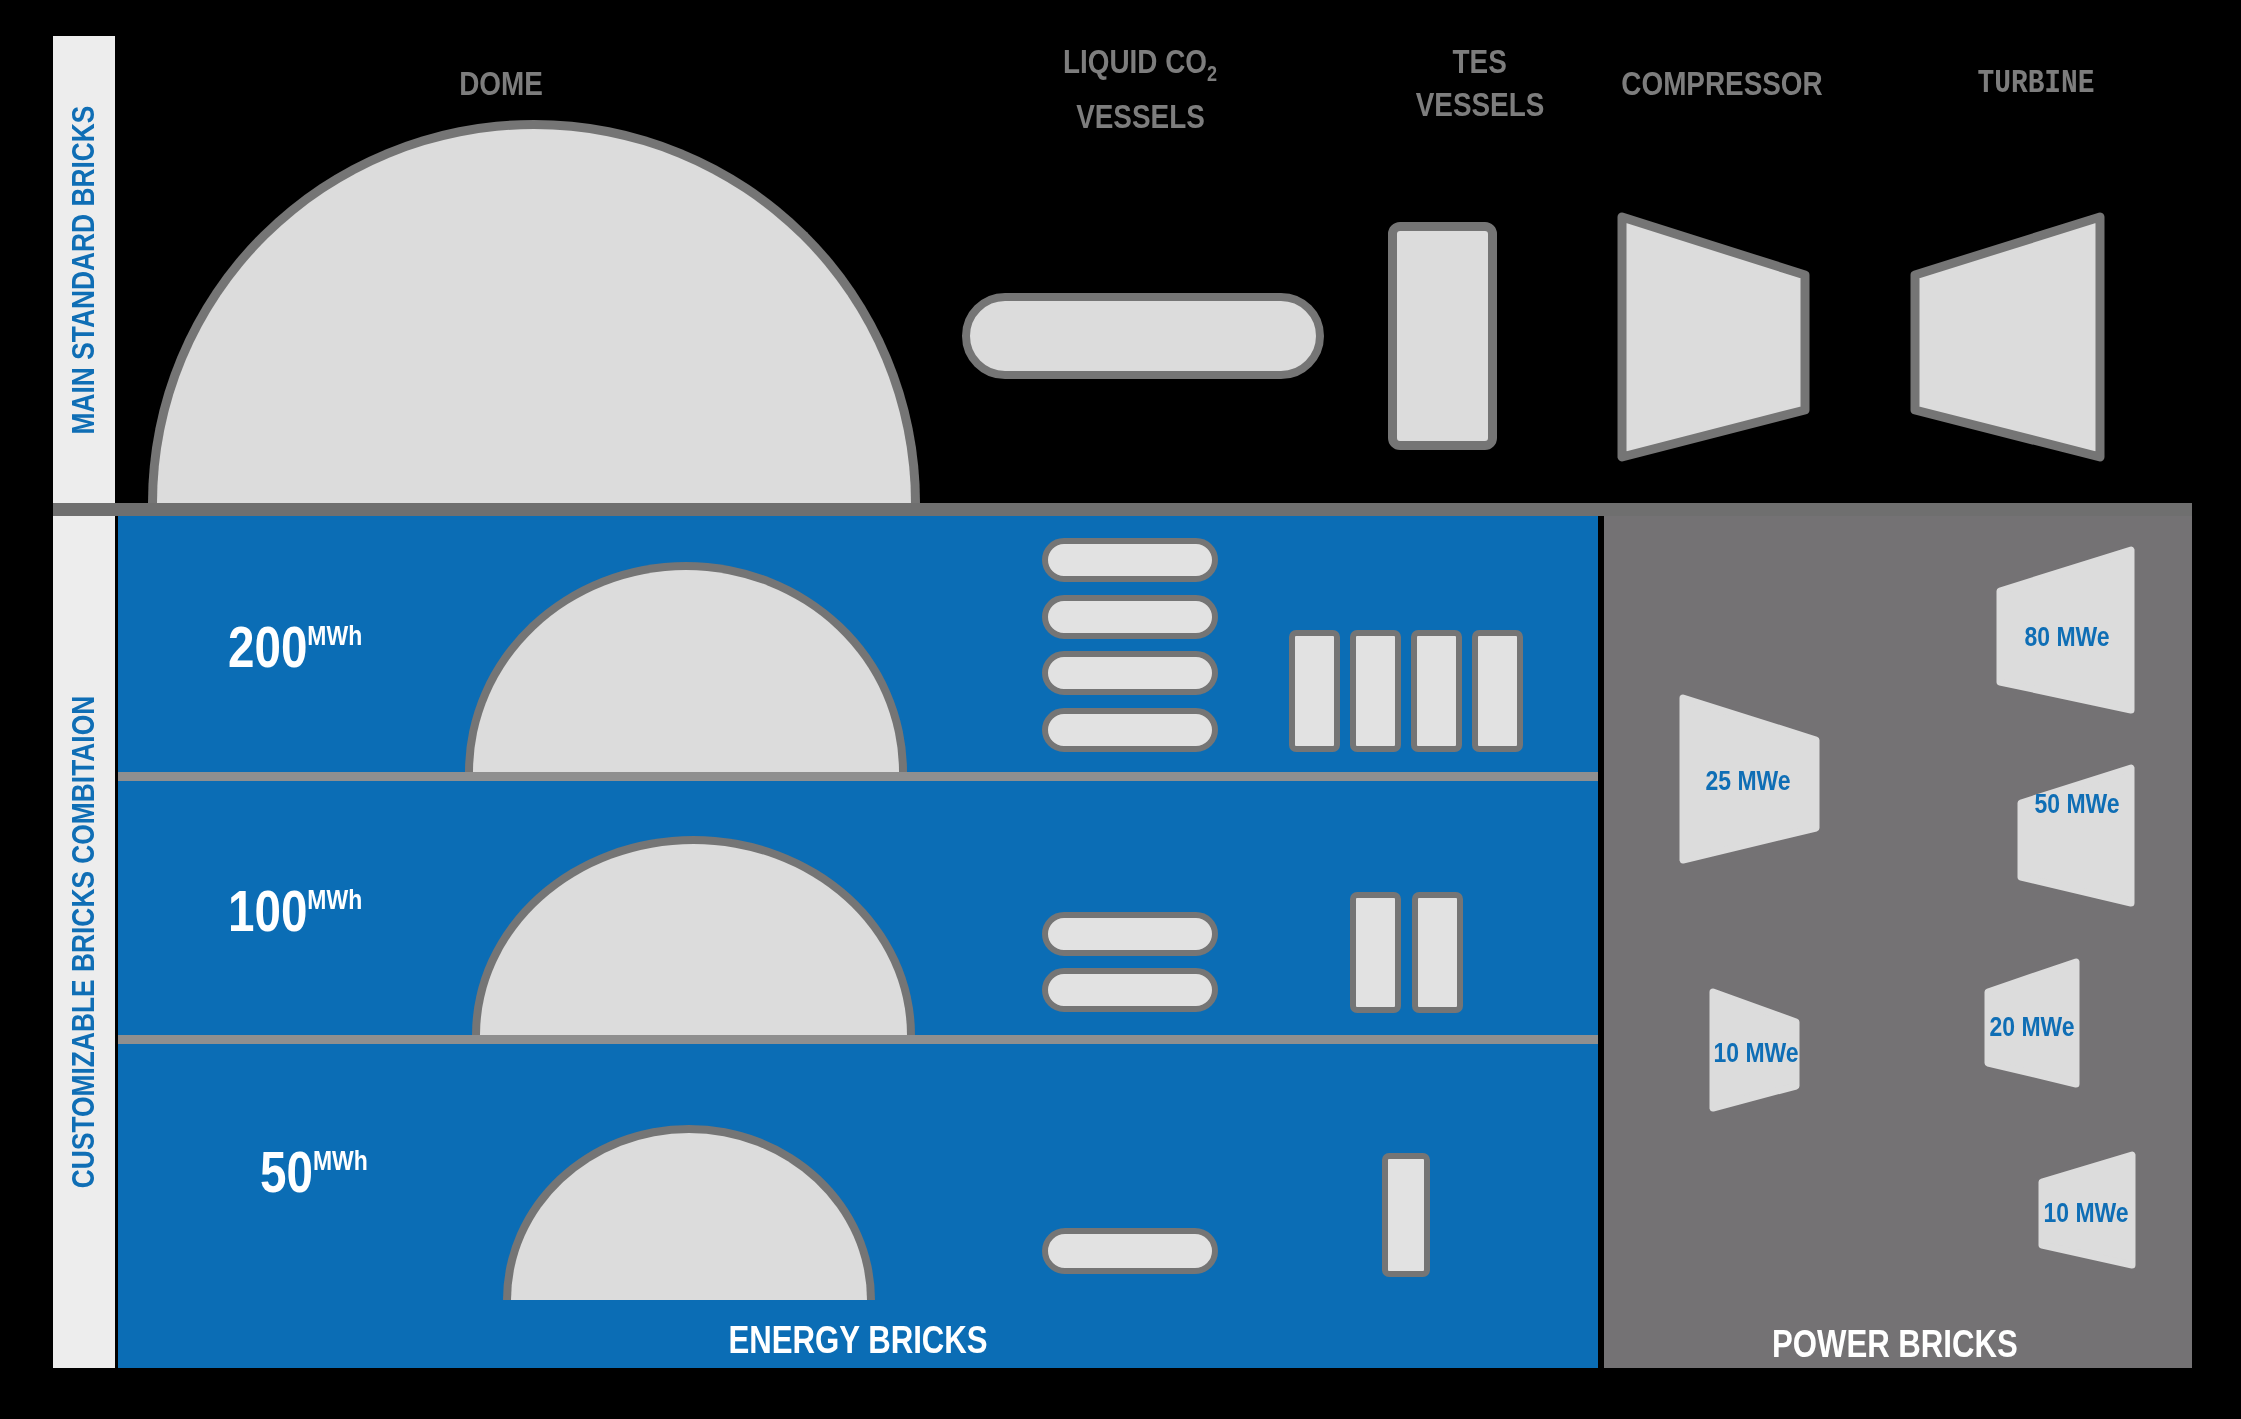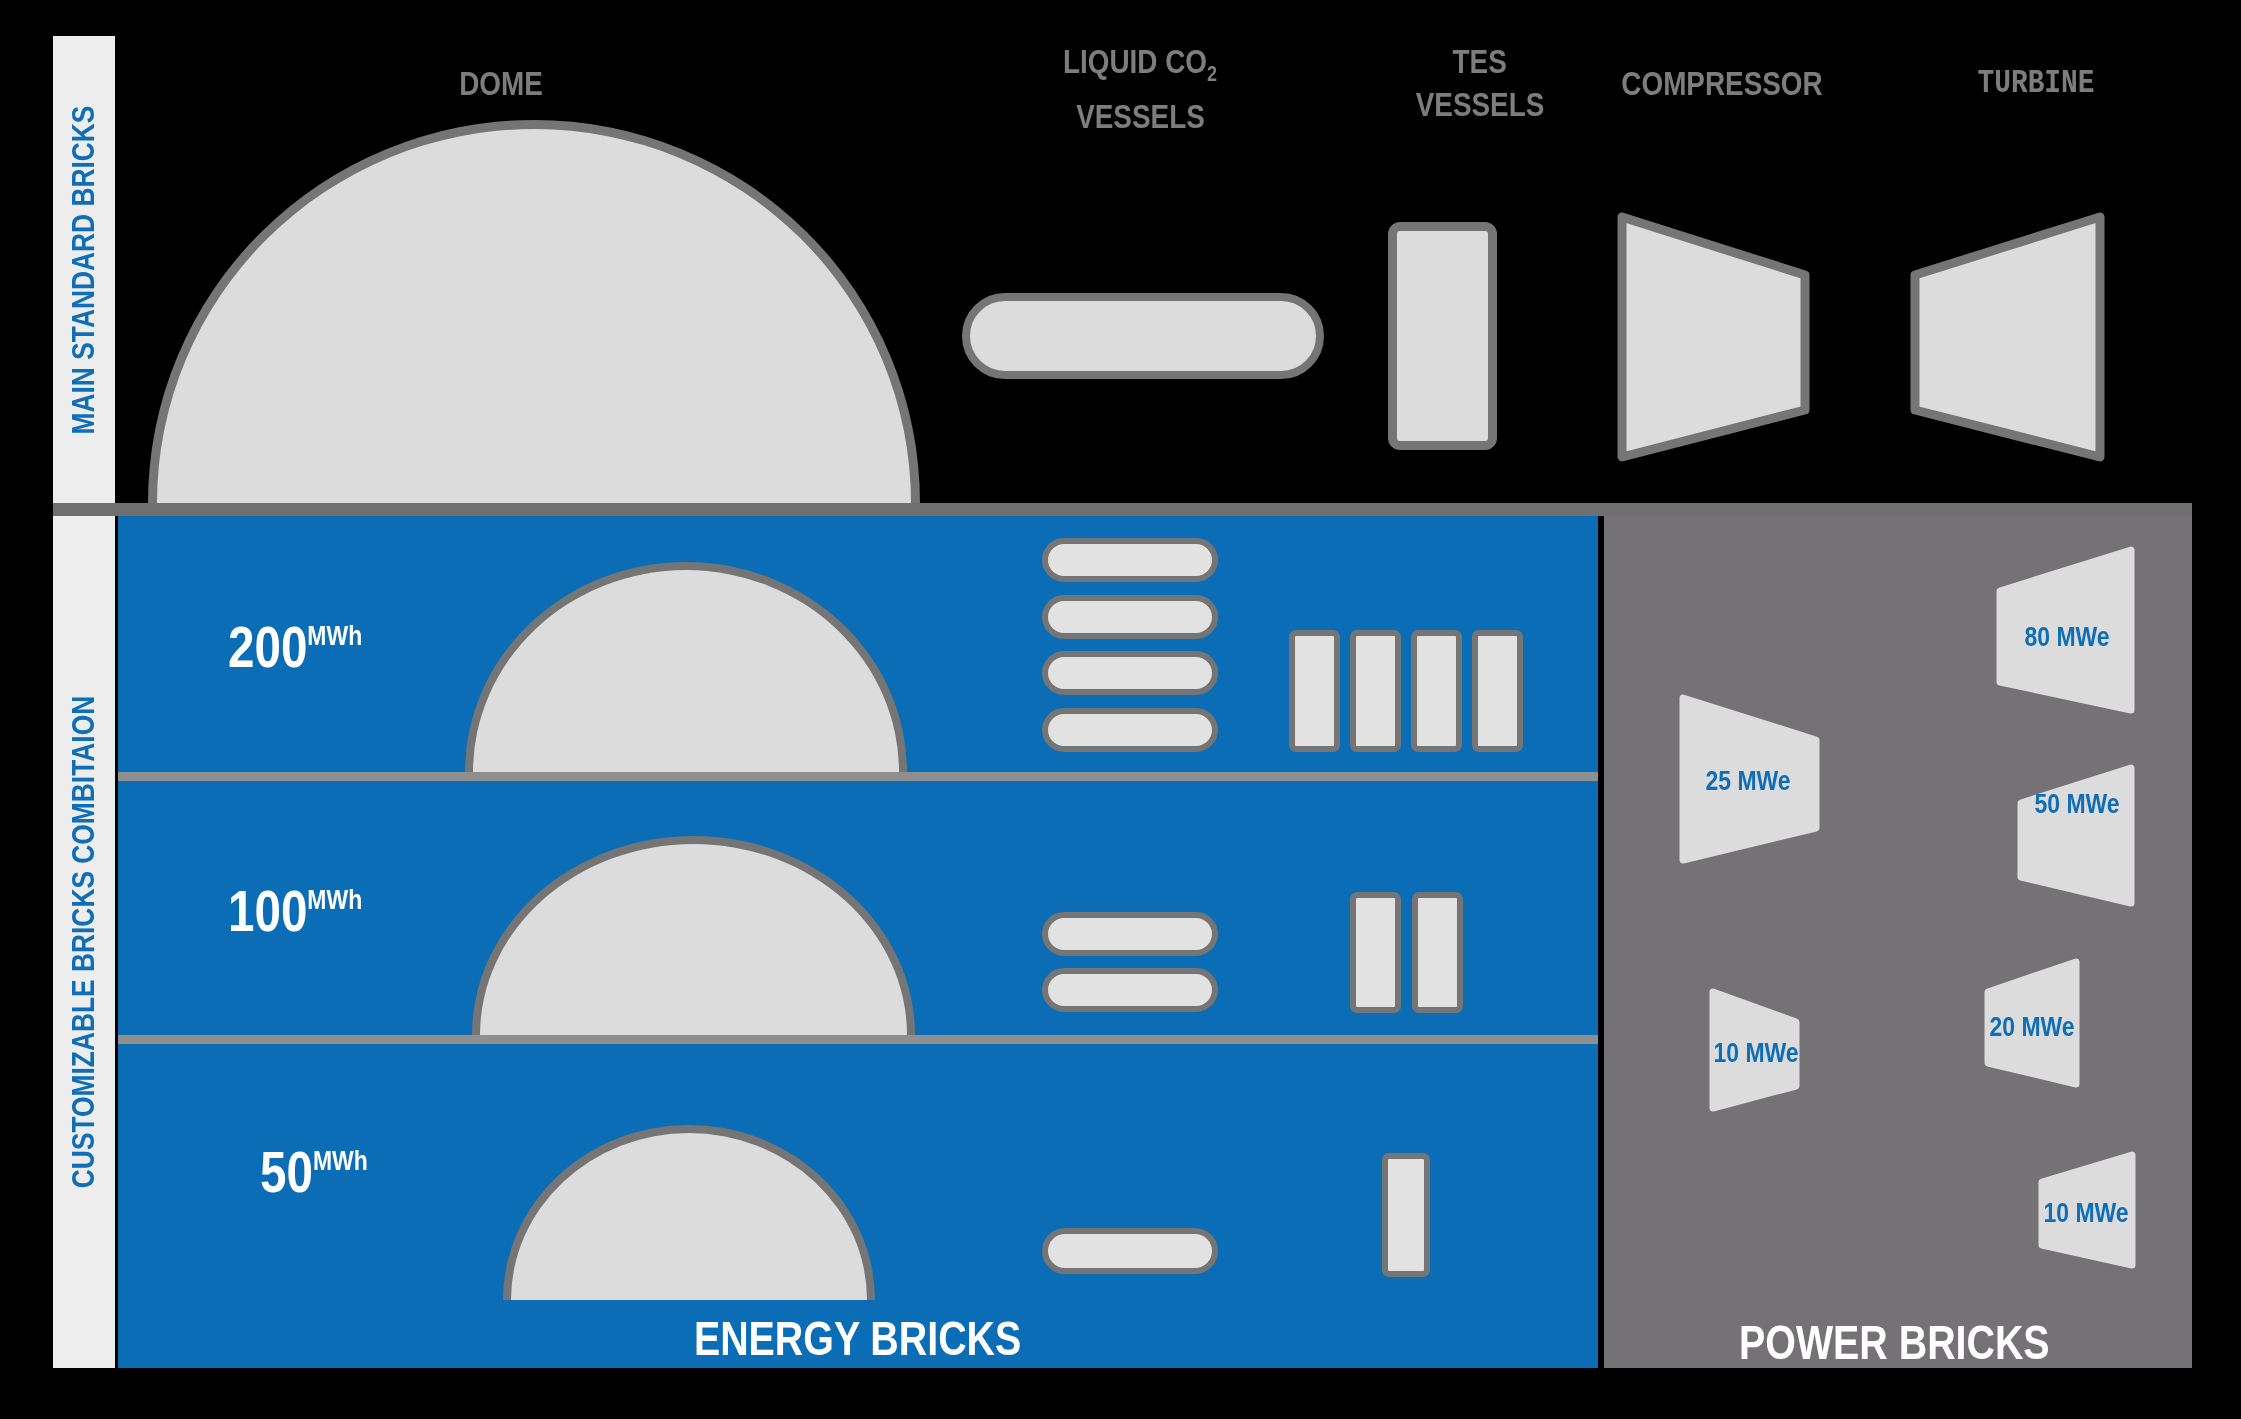--- a/index.html
+++ b/index.html
@@ -84,21 +84,21 @@
   
   .mwe{position:absolute;color:#0f6eb5;font-size:28px;transform:translate(-50%,-50%);white-space:nowrap;}
   #pl-25{left:1748px;top:781px;}
   #pl-10c{left:1756px;top:1053px;}
   #pl-80{left:2067px;top:637px;}
   #pl-50{left:2077px;top:804px;}
   #pl-20{left:2032px;top:1027px;}
   #pl-10t{left:2086px;top:1213px;}
 
   
-  .footer-label{position:absolute;color:#fff;font-size:48px;text-align:center;}
+  .footer-label{position:absolute;color:#fff;font-size:38px;text-align:center;margin-top:8px;}
   #footer-energy{left:118px;top:1311px;width:1480px;}
   #footer-power{left:1604px;top:1315px;width:581px;}
 
   #shape-svg{left:0;top:0;}
 </style>
 </head>
 <body>
 
 <div id="canvas">
 

